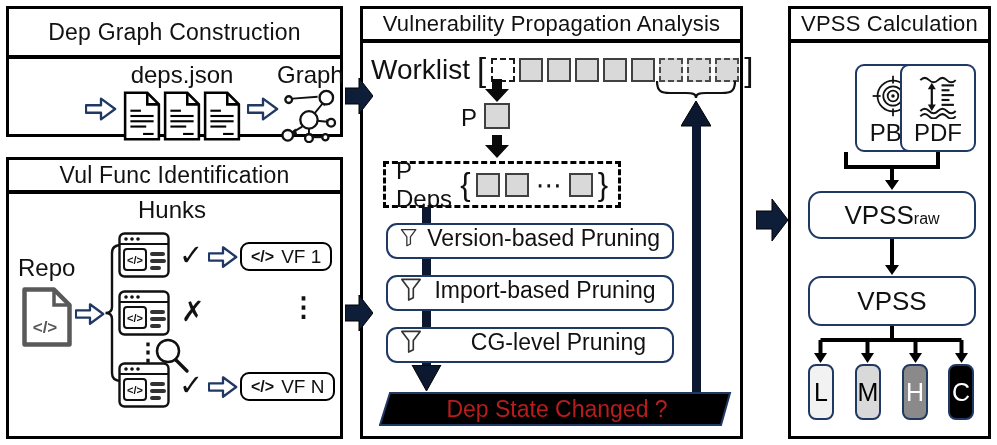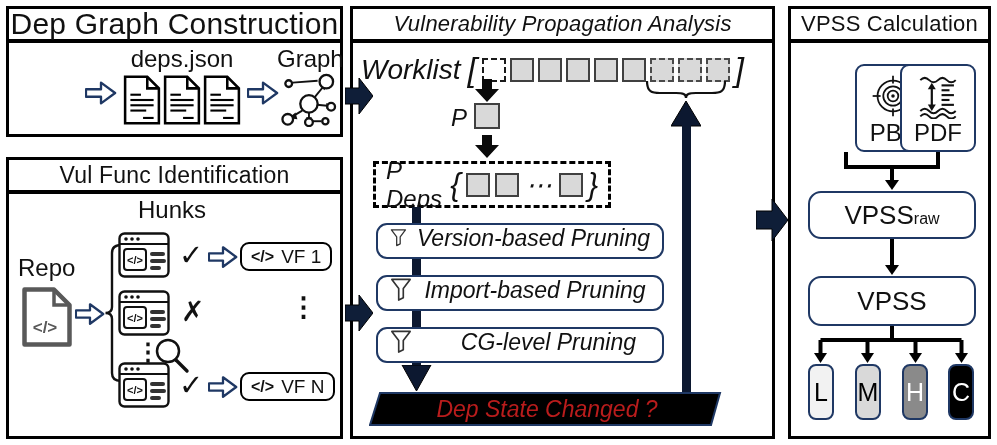--- a/index.html
+++ b/index.html
@@ -30,21 +30,21 @@
   .score-box { position:absolute; left:17px; width:168px; border:2.5px solid #1f3864; border-radius:13px; background:#fff; display:flex; align-items:center; justify-content:center; font-size:26px; }
   .level-box { position:absolute; width:26px; height:56px; border:2px solid #1f3864; border-radius:8px; display:flex; align-items:center; justify-content:center; font-size:25px; top:321px; }
 
   .shaft { position:absolute; background:#0c1830; }
   .glyph { position:absolute; line-height:1; }
 </style>
 </head>
 <body>
 
 <div class="panel" style="left:6px; top:6px; width:337px; height:131px;">
-  <div class="panel-header" style="height:34px; font-size:30px;">Dep Graph Construction</div>
+  <div class="panel-header" style="height:50px; font-size:23px;">Dep Graph Construction</div>
   <div class="panel-body" style="height:84px;">
     <svg class="abs" style="left:76px; top:36px;" width="32" height="28" viewBox="0 0 34 28">
       <polygon points="1,10 17,10 17,3 32,14 17,25 17,18 1,18" fill="#fff" stroke="#1f3864" stroke-width="2.5" stroke-linejoin="round"></polygon>
     </svg>
     <div class="abs" style="left:112px; top:2px; width:122px; text-align:center;">
       <div style="font-size:24px;">deps.json</div>
       <div class="flexrow" style="gap:2px; justify-content:center; margin-top:1px;">
         <svg width="38" height="52" viewBox="0 0 36 48">
           <path d="M2 2 H23 L34 13 V46 H2 Z" fill="#fff" stroke="#000" stroke-width="2.4"></path>
             <path d="M23 2 V13 H34" fill="none" stroke="#000" stroke-width="2.4"></path>
@@ -198,21 +198,21 @@
     <svg class="abs" style="left:199px; top:180px;" width="30" height="26" viewBox="0 0 34 28">
       <polygon points="1,10 17,10 17,3 32,14 17,25 17,18 1,18" fill="#fff" stroke="#1f3864" stroke-width="2.6" stroke-linejoin="round"></polygon>
     </svg>
     <div class="vf-box" style="left:231px; top:178px;">
       <span class="vf-code">&lt;/&gt;</span>
       <span class="vf-label">VF N</span>
     </div>
   </div>
 </div>
 
-<div class="panel" style="left:350px; top:6px; width:425px; height:433px;font-style:italic;">
+<div class="panel" style="left:360px; top:6px; width:383px; height:433px;">
   <div class="panel-header" style="height:34px; font-size:22px;">Vulnerability Propagation Analysis</div>
   <div class="panel-body" style="height:386px;">
 
     <div class="flexrow abs" style="left:8px; top:8px; gap:4px;">
       <span style="font-size:28px; margin-right:3px;">Worklist</span>
       <span style="font-size:33px; font-weight:300; margin-right:1px;">[</span>
       <div class="flexrow" style="gap:4px;">
           <div class="wsq dashed-empty"></div>
           <div class="wsq "></div>
           <div class="wsq "></div>

